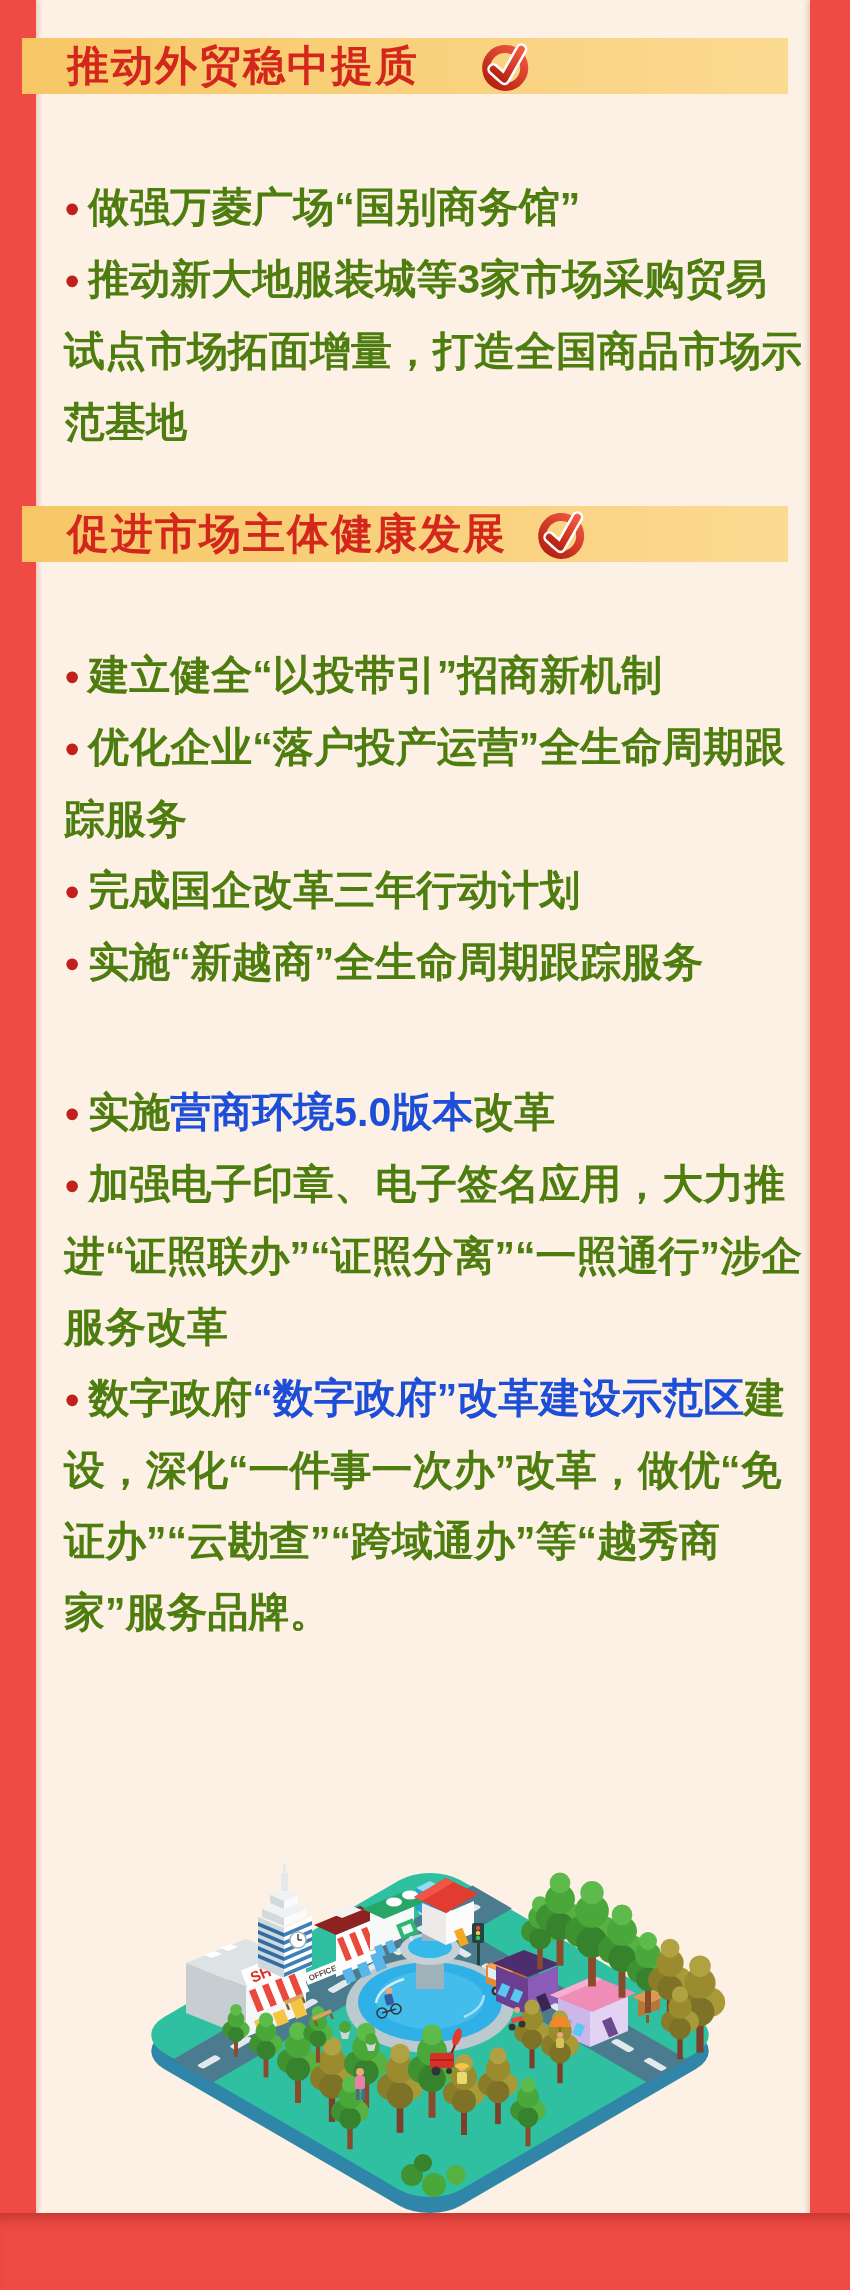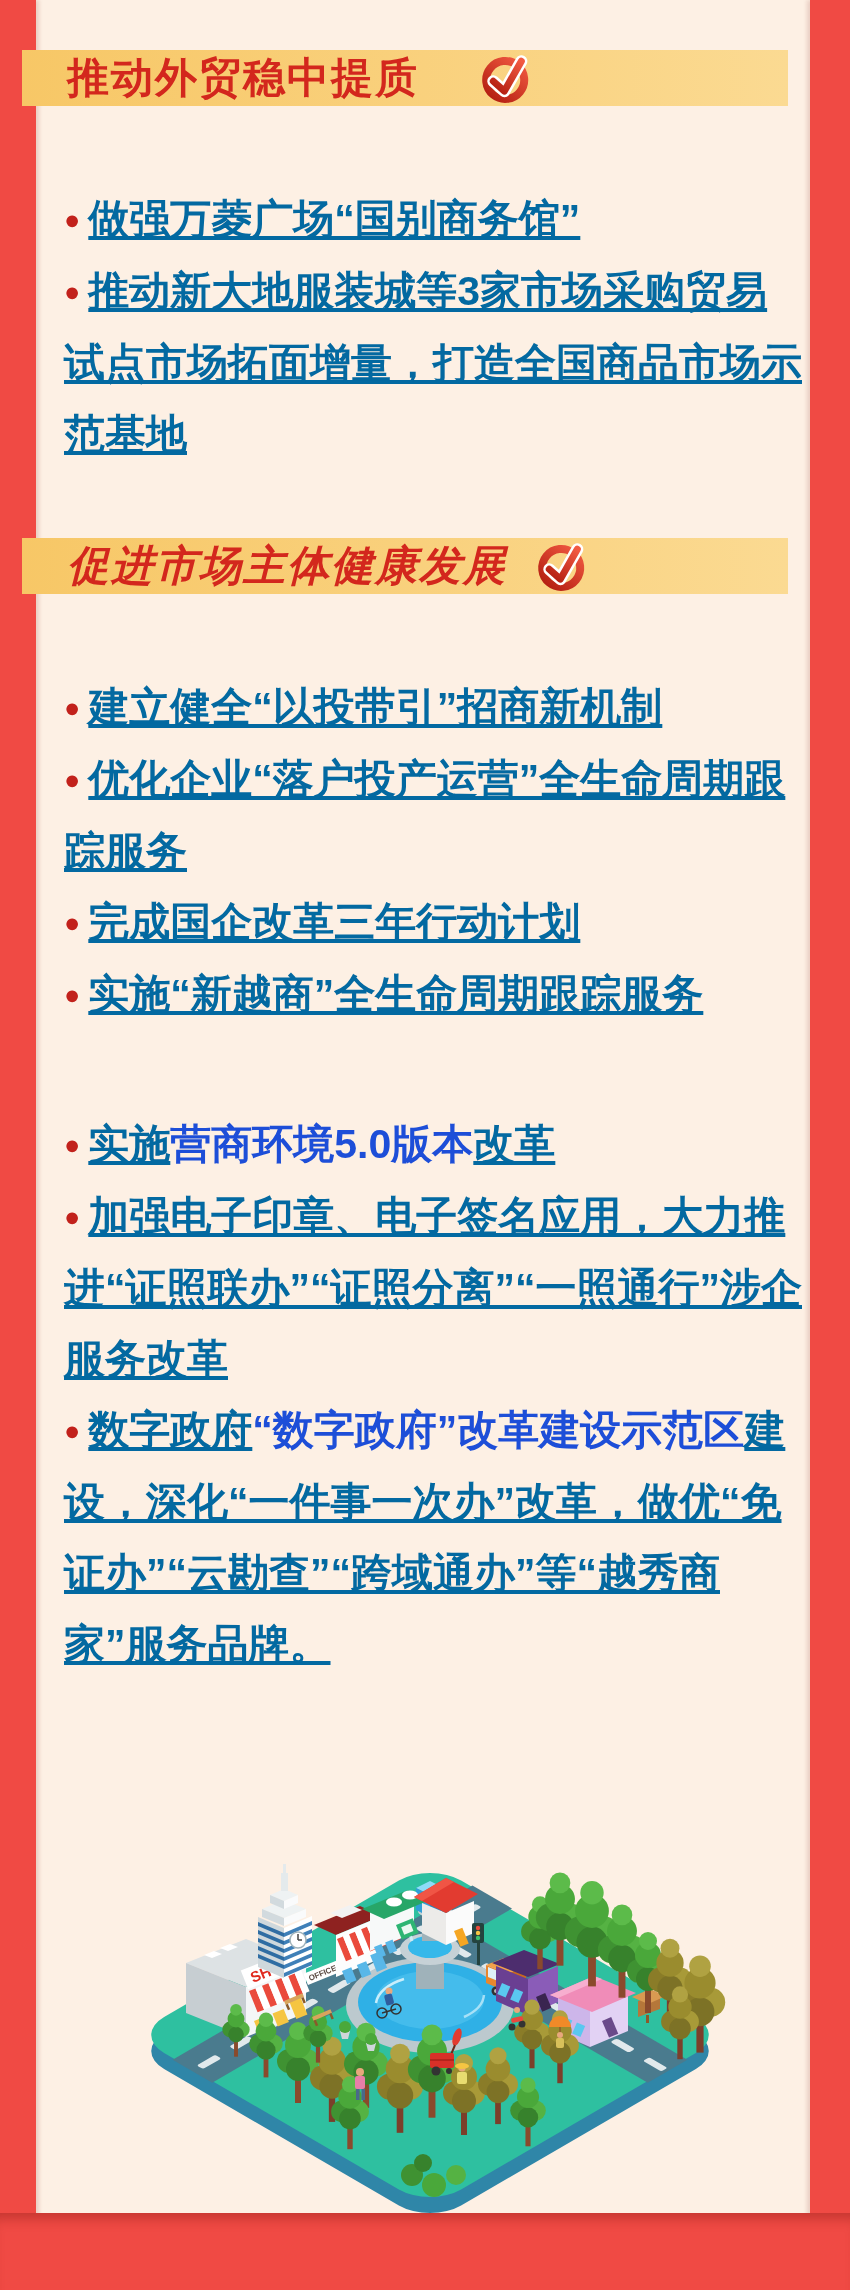--- a/index.html
+++ b/index.html
@@ -11,33 +11,33 @@
   .frame{position:absolute;background:#f04a44;}
   .frame-left{left:0;top:0;width:36px;height:2290px;box-shadow:3px 0 4px rgba(120,20,15,.15);}
   .frame-right{left:810px;top:0;width:40px;height:2290px;box-shadow:-3px 0 4px rgba(120,20,15,.15);}
   .frame-bottom{left:0;top:2213px;width:850px;height:77px;box-shadow:inset 0 14px 12px -8px rgba(120,20,15,.35);}
   .content{position:absolute;left:0;top:0;width:850px;box-sizing:border-box;padding:0 48px 0 64px;}
   .section-bar{
     display:flex;align-items:center;height:56px;width:766px;margin-left:-42px;
     padding-left:45px;box-sizing:border-box;
     background:linear-gradient(90deg,#f7c766,#fbda92);
   }
-  .section:first-child .section-bar{margin-top:50px;gap:32px;}
-  .section + .section .section-bar{margin-top:68px;font-style:italic;}
+  .section:first-child .section-bar{margin-top:38px;gap:32px;}
+  .section + .section .section-bar{margin-top:48px;}
   .section-title{
     font-size:42px;font-weight:bold;color:#d3271d;letter-spacing:2px;white-space:nowrap;
   }
   .check-icon{margin-left:26px;flex:0 0 auto;}
   .bullets{margin-top:78px;}
   .bullet{
     margin:0;font-size:41px;line-height:71px;font-weight:bold;color:#c2211b;
     text-align:left;
   }
   .bullet::before{content:"●";font-size:27px;margin-right:8px;vertical-align:4px;color:#c2211b;}
-  .seg-red{color:#0369a1;text-decoration:underline;}
+  .seg-red{color:#4d7c0f;}
   .seg-gold{color:#1d4ed8;}
   .illustration{position:absolute;left:108px;top:1845px;width:624px;height:368px;}
 </style>
 </head>
 <body>
 
 <div class="page">
   <div class="frame frame-left"></div>
   <div class="frame frame-right"></div>
 

